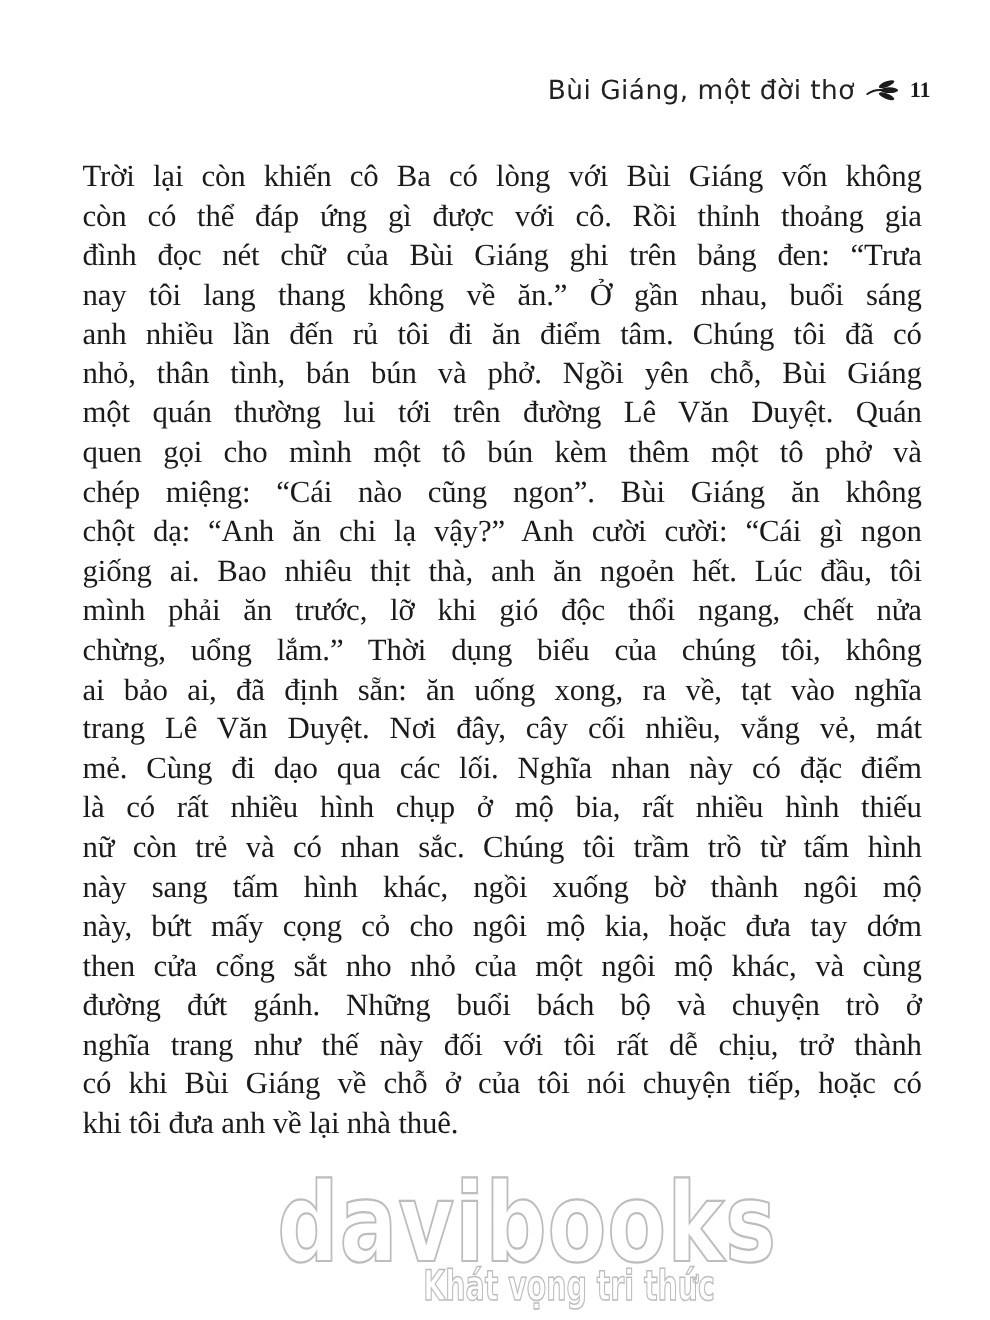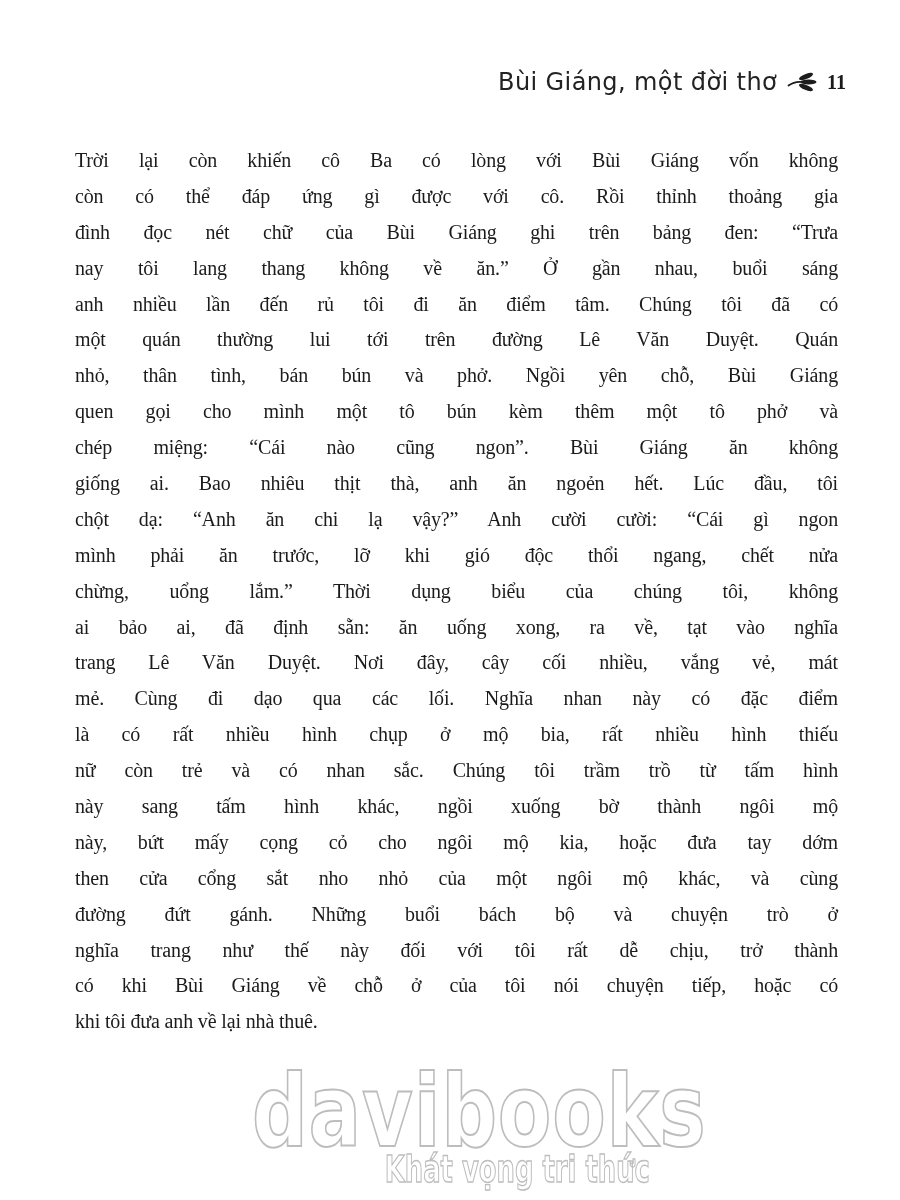--- a/index.html
+++ b/index.html
@@ -42,21 +42,21 @@
     font-weight: bold;
     color: #1b1b1b;
   }
 
   
   .body-text {
     position: absolute;
     left: 75px;
     top: 143px;
     width: 763px;
-    font-size: 20px;
+    font-size: 28px;
     line-height: 35.9px;
     z-index: 2;
   }
   .body-text .line {
     text-align: justify;
     text-align-last: justify;
     letter-spacing: -0.15px;
     height: 35.9px;
     overflow: visible;
     white-space: normal;
@@ -121,26 +121,26 @@
     </span>
     <span class="pagenum">11</span>
   </div>
 
   <div class="body-text">
       <div class="line">Trời lại còn khiến cô Ba có lòng với Bùi Giáng vốn không</div>
       <div class="line">còn có thể đáp ứng gì được với cô. Rồi thỉnh thoảng gia</div>
       <div class="line">đình đọc nét chữ của Bùi Giáng ghi trên bảng đen: “Trưa</div>
       <div class="line">nay tôi lang thang không về ăn.” Ở gần nhau, buổi sáng</div>
       <div class="line">anh nhiều lần đến rủ tôi đi ăn điểm tâm. Chúng tôi đã có</div>
+      <div class="line">nhỏ, thân tình, bán bún và phở. Ngồi yên chỗ, Bùi Giáng</div>
       <div class="line">một quán thường lui tới trên đường Lê Văn Duyệt. Quán</div>
-      <div class="line">nhỏ, thân tình, bán bún và phở. Ngồi yên chỗ, Bùi Giáng</div>
       <div class="line">quen gọi cho mình một tô bún kèm thêm một tô phở và</div>
       <div class="line">chép miệng: “Cái nào cũng ngon”. Bùi Giáng ăn không</div>
+      <div class="line">chột dạ: “Anh ăn chi lạ vậy?” Anh cười cười: “Cái gì ngon</div>
       <div class="line">giống ai. Bao nhiêu thịt thà, anh ăn ngoẻn hết. Lúc đầu, tôi</div>
-      <div class="line">chột dạ: “Anh ăn chi lạ vậy?” Anh cười cười: “Cái gì ngon</div>
       <div class="line">mình phải ăn trước, lỡ khi gió độc thổi ngang, chết nửa</div>
       <div class="line">chừng, uổng lắm.” Thời dụng biểu của chúng tôi, không</div>
       <div class="line">ai bảo ai, đã định sẵn: ăn uống xong, ra về, tạt vào nghĩa</div>
       <div class="line">trang Lê Văn Duyệt. Nơi đây, cây cối nhiều, vắng vẻ, mát</div>
       <div class="line">mẻ. Cùng đi dạo qua các lối. Nghĩa nhan này có đặc điểm</div>
       <div class="line">là có rất nhiều hình chụp ở mộ bia, rất nhiều hình thiếu</div>
       <div class="line">nữ còn trẻ và có nhan sắc. Chúng tôi trầm trồ từ tấm hình</div>
       <div class="line">này sang tấm hình khác, ngồi xuống bờ thành ngôi mộ</div>
       <div class="line">này, bứt mấy cọng cỏ cho ngôi mộ kia, hoặc đưa tay dớm</div>
       <div class="line">then cửa cổng sắt nho nhỏ của một ngôi mộ khác, và cùng</div>

